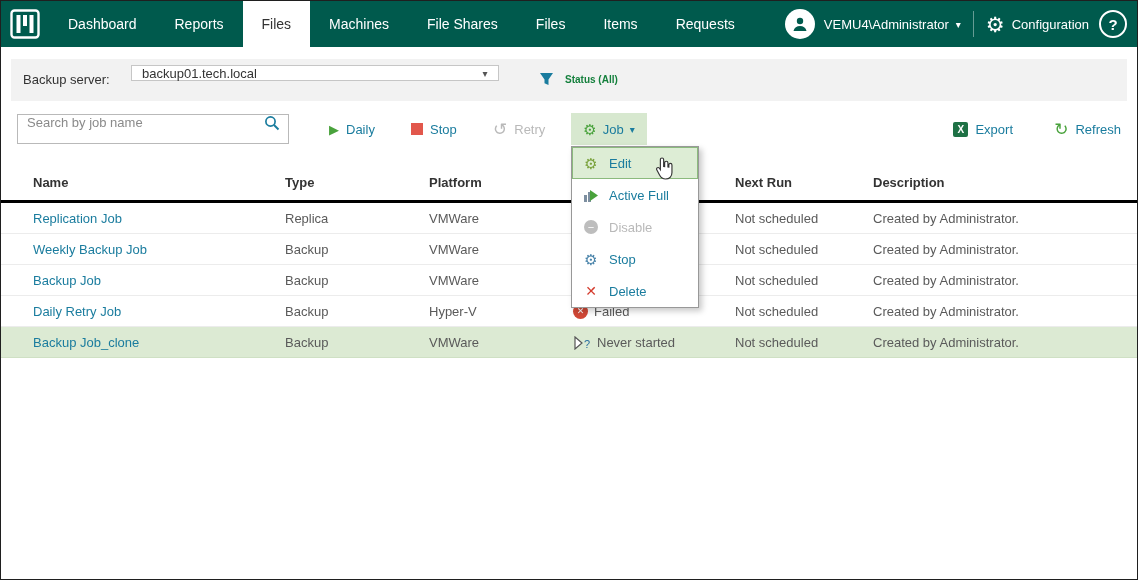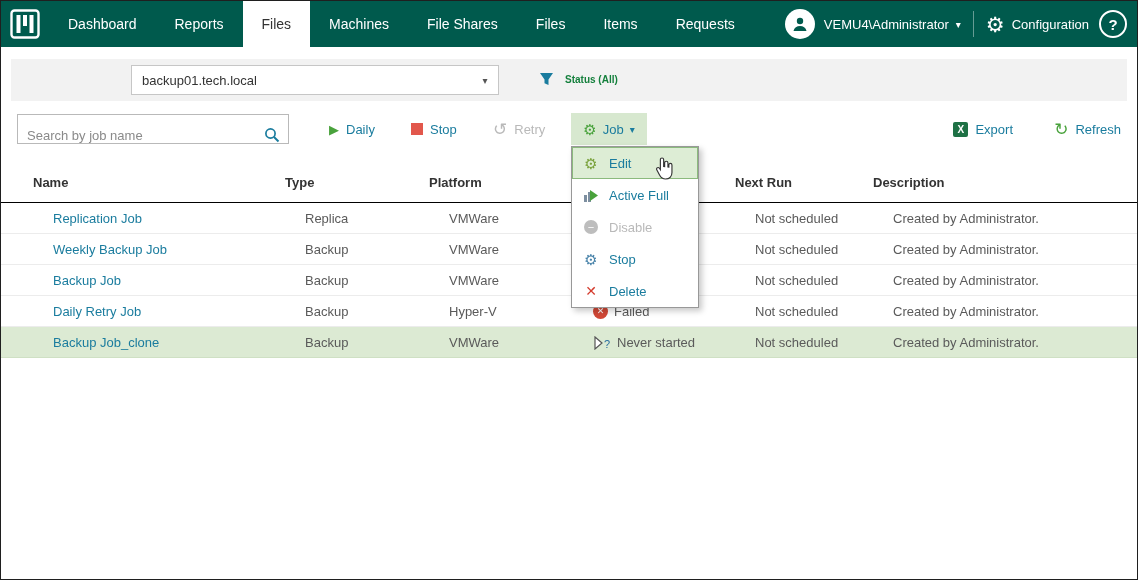--- a/index.html
+++ b/index.html
@@ -16,53 +16,53 @@
   .user-name { color:#fff; font-size:13px; margin-right:7px; white-space:nowrap; }
   .chev-w { color:#fff; font-size:10px; }
   .nav-divider { width:1px; height:26px; background:rgba(255,255,255,.4); margin:0 12px; }
   .config-gear { color:#fff; font-size:21px; line-height:1; margin-right:7px; }
   .config-label { color:#fff; font-size:13px; max-width:84px; overflow:hidden; white-space:nowrap; }
   .help-circle { width:28px; height:28px; border:2px solid #fff; border-radius:50%; color:#fff; display:flex; align-items:center; justify-content:center; font-size:15px; font-weight:bold; margin-left:10px; }
 
   
   .filterbar { position:absolute; top:58px; left:10px; right:10px; height:42px; background:#F2F2F2; }
   .fb-label { position:absolute; left:12px; top:0; line-height:42px; font-size:13px; color:#333; }
-  .server-select { position:absolute; left:120px; top:6px; width:368px; height:30px; background:#fff; border:1px solid #c6c6c6; display:flex; align-items:center; cursor:pointer;justify-content:space-between; }
+  .server-select { position:absolute; left:120px; top:6px; width:368px; height:16px; background:#fff; border:1px solid #c6c6c6; display:flex; align-items:center; cursor:pointer;justify-content:space-between; }
   .sel-value { flex:1; padding:0 10px; font-size:13px; color:#333; }
   .sel-chev { width:26px; text-align:center; color:#555; font-size:10px; }
   .funnel { position:absolute; left:528px; top:13px; }
   .status-link { position:absolute; left:554px; top:0; line-height:42px; font-size:10px; font-weight:600; color:#15803d; cursor:pointer; }
 
   
   .toolbar { position:absolute; top:112px; left:10px; right:10px; height:32px; }
-  .searchbox { position:absolute; left:6px; top:1px; width:272px; height:30px; border:1px solid #b9b9b9; background:#fff; display:flex; align-items:flex-end; }
+  .searchbox { position:absolute; left:6px; top:1px; width:272px; height:30px; border:1px solid #b9b9b9; background:#fff; display:flex; align-items:flex-start; }
   .search-input { flex:1; border:0; outline:0; padding:0 9px; font-size:13px; color:#555; background:transparent; }
   .search-input::placeholder { color:#8a8a8a; }
   .search-ic { margin-right:8px; display:flex; }
   .tb { position:absolute; top:0; height:32px; display:flex; align-items:center; gap:7px; font-size:13px; color:#1A7C9E; cursor:pointer; }
   .icon-play { color:#49A23C; font-size:13px; line-height:1; }
   .icon-stop { width:12px; height:12px; background:#E2574C; }
   .tb.disabled { color:#b9b9b9; cursor:default; }
   .icon-retry { font-size:17px; color:#b9b9b9; line-height:1; }
   .job-btn { left:560px; width:76px; background:#D7E8CF; justify-content:center; gap:6px; }
   .job-gear { color:#49A23C; font-size:15px; line-height:1; }
   .chev-t { color:#1A7C9E; font-size:10px; }
   .export-btn { right:114px; }
   .xls-ic { width:15px; height:15px; background:#1E7145; color:#fff; font-size:10px; font-weight:bold; display:flex; align-items:center; justify-content:center; border-radius:2px; }
   .refresh-btn { right:6px; }
   .icon-refresh { font-size:17px; color:#49A23C; line-height:1; }
 
   
-  .grid-header { position:absolute; top:162px; left:0; right:0; height:40px; border-bottom:1px solid #000000; }
+  .grid-header { position:absolute; top:162px; left:0; right:0; height:40px; border-bottom:3px solid #000000; }
   .hcell { position:absolute; top:0; line-height:40px; font-size:13px; font-weight:bold; color:#333; cursor:pointer; }
   .grid-rows { position:absolute; top:202px; left:0; right:0; }
   .grow { position:absolute; left:0; right:0; height:31px; border-bottom:1px solid #ececec; cursor:pointer; }
   .grow.selected { background:#DCEAD3; border-bottom-color:#cfe0c4; }
   .r0{top:0} .r1{top:31px} .r2{top:62px} .r3{top:93px} .r4{top:124px}
-  .cell { position:absolute; top:0; height:31px; line-height:31px; font-size:13px; color:#5a5a5a; white-space:nowrap;margin-left:20px; }
+  .cell { position:absolute; top:0; height:31px; line-height:31px; font-size:13px; color:#5a5a5a; white-space:nowrap; }
   .c-name{left:32px} .c-type{left:284px} .c-platform{left:428px} .c-status{left:572px} .c-next{left:734px} .c-desc{left:872px}
   .job-link { color:#1A7C9E; }
   .status-flex { display:flex; align-items:center; height:31px; }
   .failed-ic { width:15px; height:15px; border-radius:50%; background:#D14836; color:#fff; font-size:9px; display:flex; align-items:center; justify-content:center; margin-right:6px; }
   .never-ic { margin-right:6px; display:flex; align-items:center; }
 
   
   .menu { position:absolute; left:570px; top:145px; width:128px; background:#fff; border:1px solid #989898; box-shadow:3px 3px 6px rgba(0,0,0,.22); z-index:50; }
   .menu-item { height:32px; display:flex; align-items:center; gap:9px; padding:0 10px; font-size:13px; color:#1A7C9E; cursor:pointer; }
   .menu-item.highlight { background:#DDEDD5; outline:1px solid #8BBA7D; outline-offset:-1px; }
@@ -110,20 +110,21 @@
       <div class="nav-divider"></div>
       <span class="config-gear">⚙</span>
       <span class="config-label">Configuration</span>
       <div class="help-circle">
         <span>?</span>
       </div>
     </div>
   </div>
 
   <div class="filterbar">
+    <span class="fb-label">Backup server:</span>
     <div class="server-select">
       <span class="sel-value">backup01.tech.local</span>
       <span class="sel-chev">▾</span>
     </div>
     <span class="funnel">
       <svg width="15" height="15" viewBox="0 0 15 15">
         <path d="M1 1h13L9.5 7.5V13l-4-1.8V7.5z" fill="#1A7C9E"></path>
       </svg>
     </span>
     <span class="status-link">Status (All)</span>

